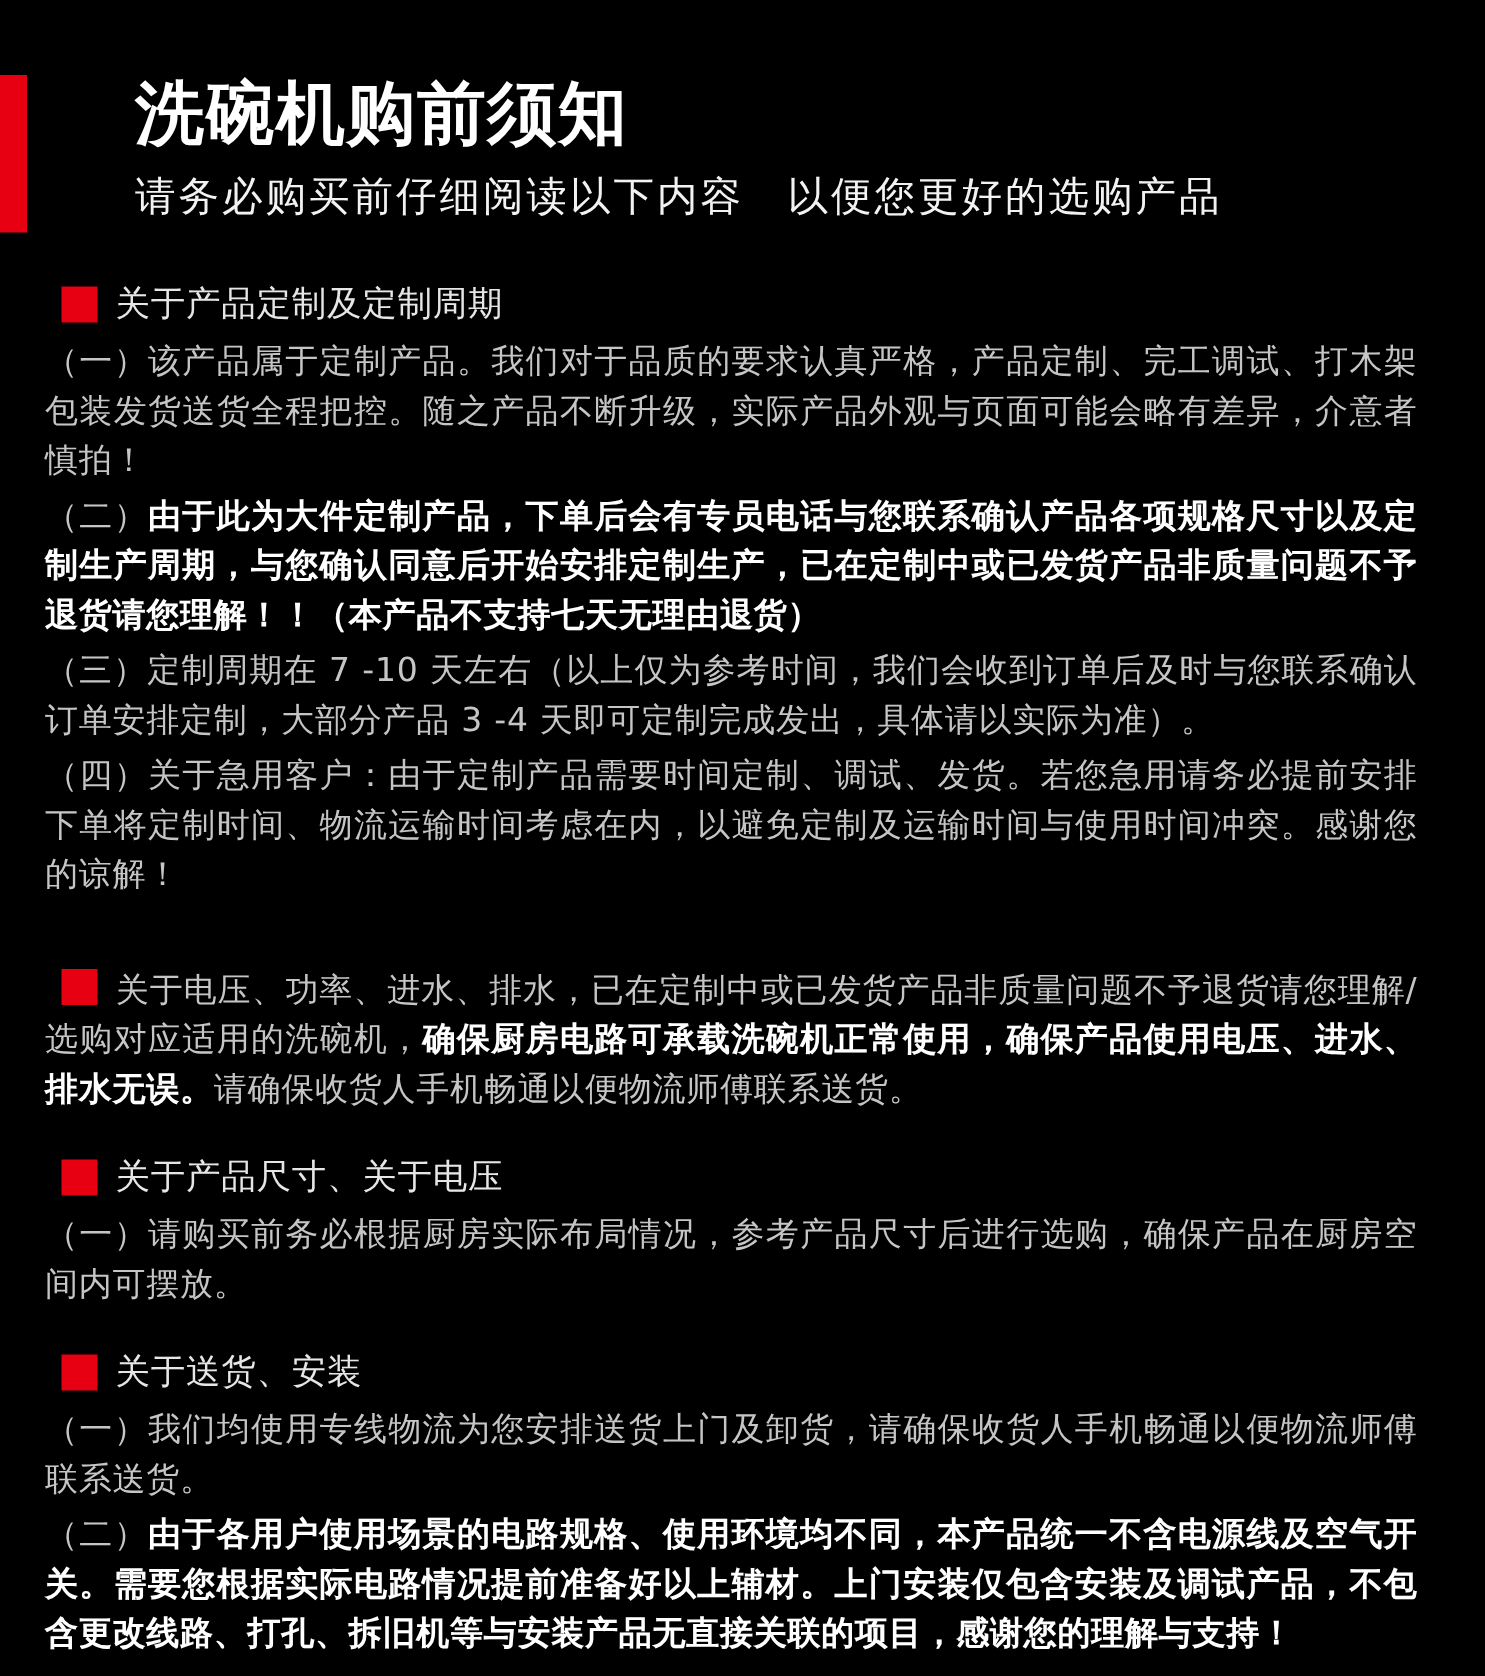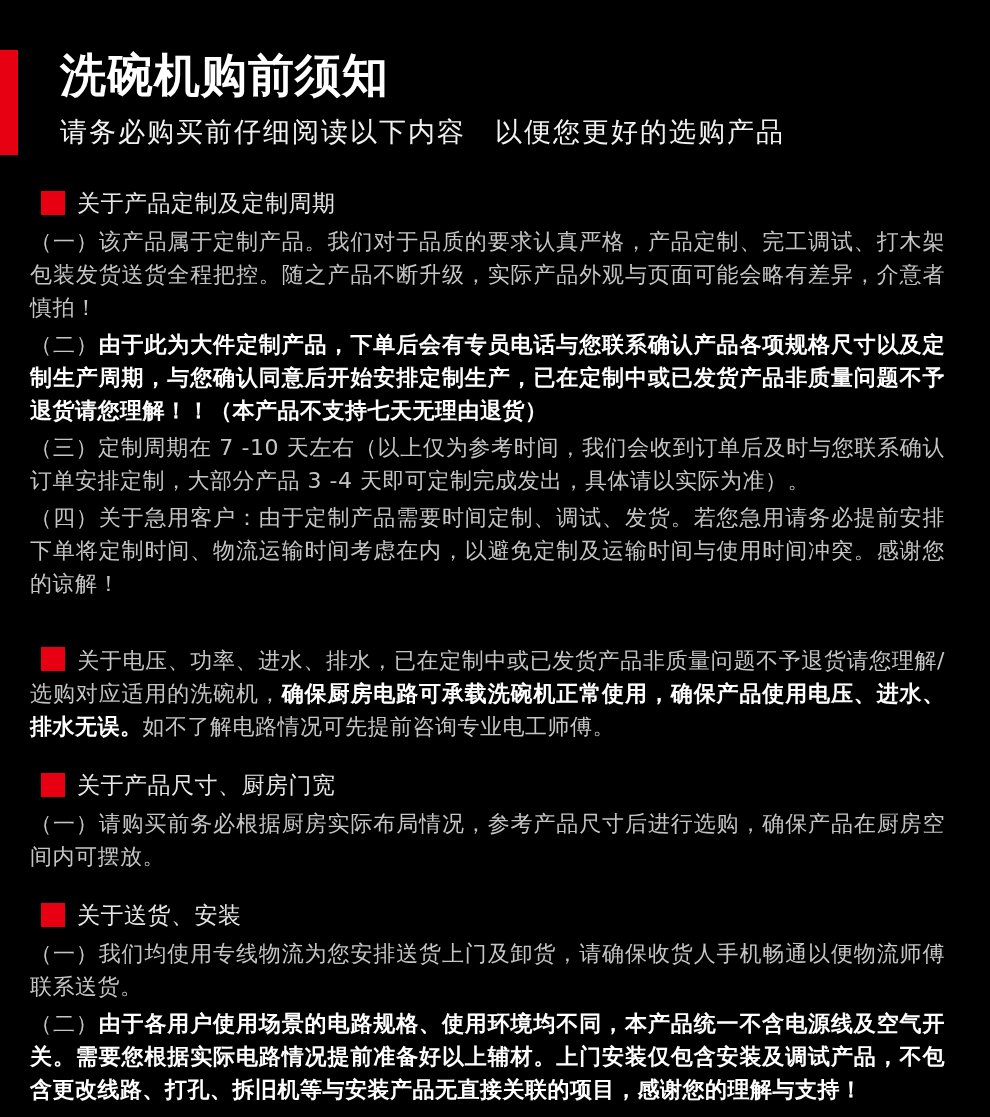--- a/index.html
+++ b/index.html
@@ -5,21 +5,21 @@
   html,body{margin:0;padding:0;background:#000;}
   .page{
     position:relative;
     width:990px;height:1117px;
     background:#000;
     overflow:hidden;
     font-family:"DejaVu Sans","Liberation Sans",sans-serif;
     -webkit-font-smoothing:antialiased;
   }
   
-  .header{position:relative;padding:50px 0 0 60px;}
+  .header{position:relative;padding:50px 0 0 90px;}
   .red-bar{position:absolute;left:0;top:50px;width:18px;height:105px;background:#e60012;}
   .title{
     margin:0;
     font-size:46px;line-height:50px;
     font-weight:900;color:#ffffff;
     letter-spacing:1px;
   }
   .subtitle{
     margin-top:17px;
     font-size:27px;line-height:30px;
@@ -88,28 +88,28 @@
       <p class="para">
         <span class="seg">（三）定制周期在 7 -10 天左右（以上仅为参考时间，我们会收到订单后及时与您联系确认订单安排定制，大部分产品 3 -4 天即可定制完成发出，具体请以实际为准）。</span>
       </p>
       <p class="para">
         <span class="seg">（四）关于急用客户：由于定制产品需要时间定制、调试、发货。若您急用请务必提前安排下单将定制时间、物流运输时间考虑在内，以避免定制及运输时间与使用时间冲突。感谢您的谅解！</span>
       </p>
     </section>
 
     <section class="section">
       <p class="para para-lead">
-        <span class="sq sq-inline"></span><span class="seg">关于电压、功率、进水、排水，已在定制中或已发货产品非质量问题不予退货请您理解/选购对应适用的洗碗机，</span><b class="seg-b">确保厨房电路可承载洗碗机正常使用，确保产品使用电压、进水、排水无误。</b><span class="seg">如不了解电路情况可先提前咨询专业电工师傅。</span>
+        <span class="sq sq-inline"></span><span class="seg">关于电压、功率、进水、排水，已在定制中或已发货产品非质量问题不予退货请您理解/选购对应适用的洗碗机，</span><b class="seg-b">确保厨房电路可承载洗碗机正常使用，确保产品使用电压、进水、排水无误。</b><span class="seg">请确保收货人手机畅通以便物流师傅联系送货。</span>
       </p>
     </section>
 
     <section class="section tight">
       <div class="sec-head">
         <span class="sq"></span>
-        <span class="sec-title">关于产品尺寸、厨房门宽</span>
+        <span class="sec-title">关于产品尺寸、关于电压</span>
       </div>
       <p class="para">
         <span class="seg">（一）请购买前务必根据厨房实际布局情况，参考产品尺寸后进行选购，确保产品在厨房空间内可摆放。</span>
       </p>
     </section>
 
     <section class="section tight">
       <div class="sec-head">
         <span class="sq"></span>
         <span class="sec-title">关于送货、安装</span>

